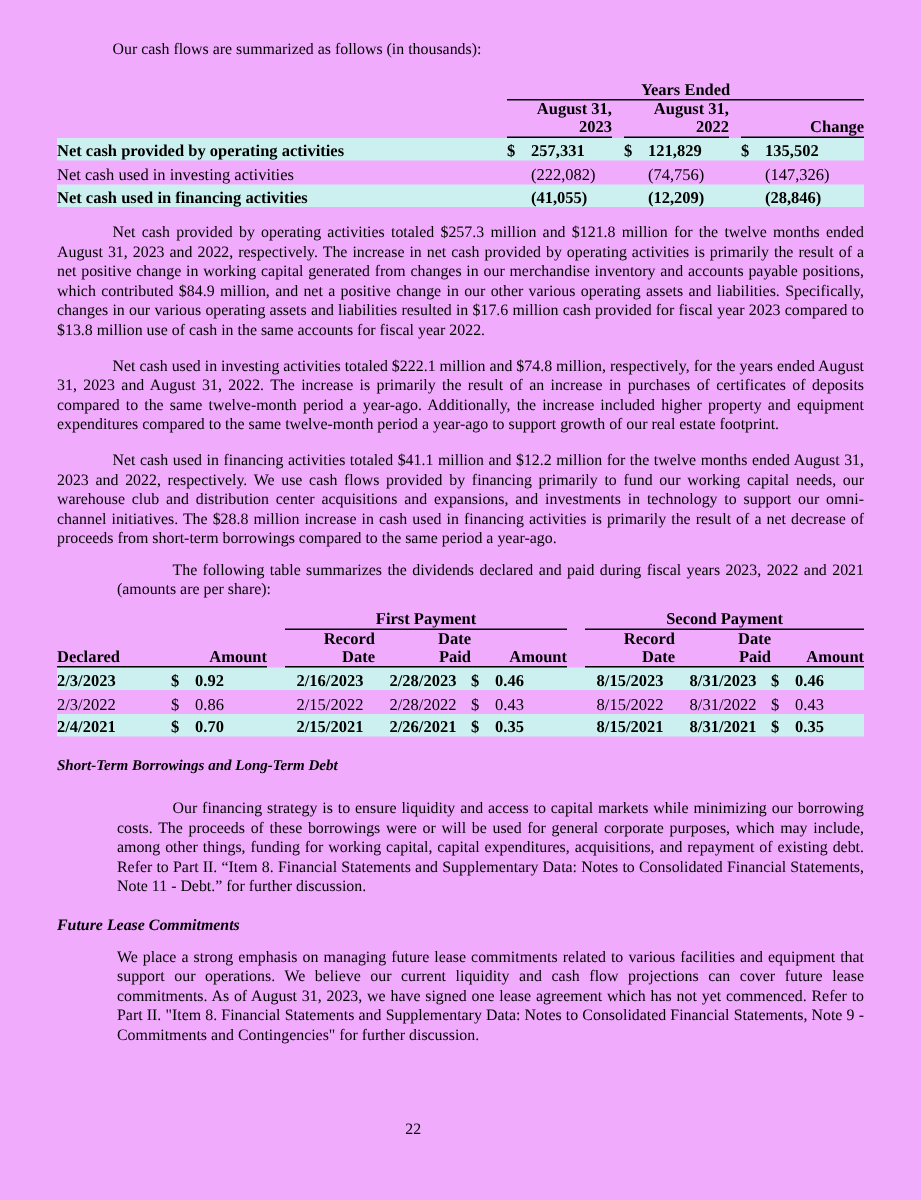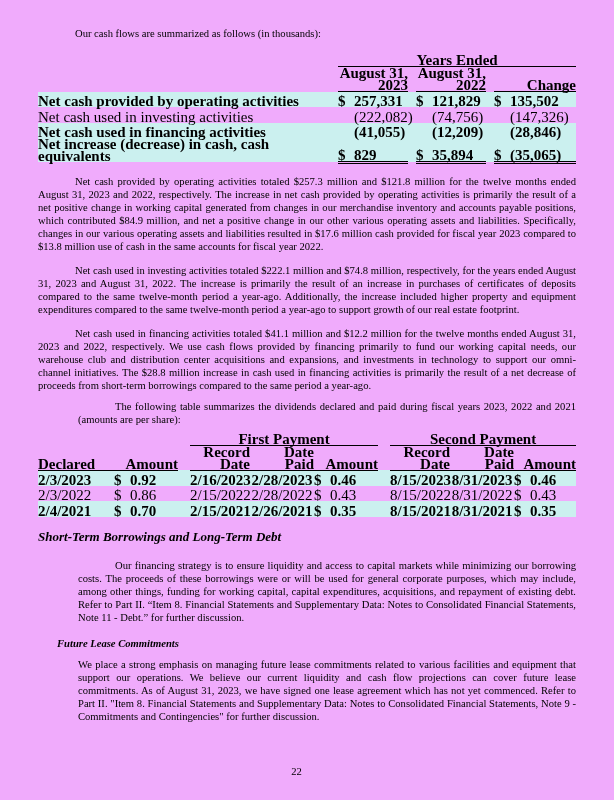--- a/index.html
+++ b/index.html
@@ -11,41 +11,41 @@
     padding: 27px 38px 0 38px; overflow: hidden;
   }
   p { margin: 0; }
   .indent { text-indent: 37px; }
   .just { text-align: justify; }
   .para { margin-top: 11px; }
   .para-sm { margin-top: 8px; margin-left: 40px; }
 
   table.fintable {
     border-collapse: collapse; table-layout: fixed; width: 538px;
-    font-size: 15px; line-height: 12px;
+    font-size: 11px; line-height: 12px;
   }
   .fintable td { padding: 0; vertical-align: bottom; }
   .grp-hdr { font-weight: bold; text-align: center; border-bottom: 1px solid #000; padding: 2px 0 1px 0; }
   .col-hdr { font-weight: bold; text-align: right; border-bottom: 1px solid #000; padding: 3px 0 2px 0; }
   .col-hdr-left { text-align: left; padding-left: 2px; }
   .nb { border: none; }
   tr.shaded td { background: #cbf0ef; font-weight: bold; }
   tr.datarow td { height: 15.5px; }
   .lbl { text-align: left; padding-left: 2px; }
   .cur { text-align: left; padding-left: 3px; }
   .val { text-align: left; padding-right: 3px; }
   .date { text-align: center; }
   .ul  { border-bottom: 1px solid #000; }
   .dul { border-bottom: 3px double #000; }
 
   .cashflow { margin-top: 14px; }
   .dividends { margin-top: 7px; }
 
   .heading { font-weight: bold; font-style: italic; margin-top: 13px; }
-  .pagenum { position: absolute; bottom: 22px; left: 0; width: 551px; text-align: center; margin-left: 21px; }
+  .pagenum { position: absolute; bottom: 40px; left: 0; width: 551px; text-align: center; }
 </style>
 </head>
 <body>
 
 <div class="page">
 
   <p class="indent">Our cash flows are summarized as follows (in thousands):</p>
 
   <table class="fintable cashflow">
     <colgroup>
@@ -106,31 +106,20 @@
         <td class="lbl">Net cash used in financing activities</td>
         <td class="cur"></td>
         <td class="val">(41,055)</td>
         <td></td>
         <td class="cur"></td>
         <td class="val">(12,209)</td>
         <td></td>
         <td class="cur"></td>
         <td class="val">(28,846)</td>
       </tr>
-      <tr class="datarow shaded">
-        <td class="lbl">Net increase (decrease) in cash, cash equivalents</td>
-        <td class="cur dul">$</td>
-        <td class="val dul">829</td>
-        <td></td>
-        <td class="cur dul">$</td>
-        <td class="val dul">35,894</td>
-        <td></td>
-        <td class="cur dul">$</td>
-        <td class="val dul">(35,065)</td>
-      </tr>
     </tbody>
   </table>
 
   <p class="para indent just">Net cash provided by operating activities totaled $257.3 million and $121.8 million for the twelve months ended August 31, 2023 and 2022, respectively. The increase in net cash provided by operating activities is primarily the result of a net positive change in working capital generated from changes in our merchandise inventory and accounts payable positions, which contributed $84.9 million, and net a positive change in our other various operating assets and liabilities. Specifically, changes in our various operating assets and liabilities resulted in $17.6 million cash provided for fiscal year 2023 compared to $13.8 million use of cash in the same accounts for fiscal year 2022.</p>
   <p class="para indent just">Net cash used in investing activities totaled $222.1 million and $74.8 million, respectively, for the years ended August 31, 2023 and August 31, 2022. The increase is primarily the result of an increase in purchases of certificates of deposits compared to the same twelve-month period a year-ago. Additionally, the increase included higher property and equipment expenditures compared to the same twelve-month period a year-ago to support growth of our real estate footprint.</p>
   <p class="para indent just">Net cash used in financing activities totaled $41.1 million and $12.2 million for the twelve months ended August 31, 2023 and 2022, respectively. We use cash flows provided by financing primarily to fund our working capital needs, our warehouse club and distribution center acquisitions and expansions, and investments in technology to support our omni-channel initiatives. The $28.8 million increase in cash used in financing activities is primarily the result of a net decrease of proceeds from short-term borrowings compared to the same period a year-ago.</p>
 
   <p class="para-sm indent just">The following table summarizes the dividends declared and paid during fiscal years 2023, 2022 and 2021 (amounts are per share):</p>
 
   <table class="fintable dividends">
@@ -221,21 +210,21 @@
         <td class="val">0.35</td>
         <td></td>
         <td class="date">8/15/2021</td>
         <td class="date">8/31/2021</td>
         <td class="cur">$</td>
         <td class="val">0.35</td>
       </tr>
     </tbody>
   </table>
 
-  <h3 class="heading" style="font-size:13px; margin-bottom:16px;">Short-Term Borrowings and Long-Term Debt</h3>
+  <h3 class="heading" style="font-size:10px; margin-bottom:16px;">Short-Term Borrowings and Long-Term Debt</h3>
   <p class="para-sm indent just">Our financing strategy is to ensure liquidity and access to capital markets while minimizing our borrowing costs. The proceeds of these borrowings were or will be used for general corporate purposes, which may include, among other things, funding for working capital, capital expenditures, acquisitions, and repayment of existing debt. Refer to Part II. “Item 8. Financial Statements and Supplementary Data: Notes to Consolidated Financial Statements, Note 11 - Debt.” for further discussion.</p>
 
-  <h3 class="heading" style="font-size:10.6px; margin-bottom:0;margin-left:19px;">Future Lease Commitments</h3>
+  <h3 class="heading" style="font-size:10.6px; margin-bottom:0;">Future Lease Commitments</h3>
   <p class="para-sm just">We place a strong emphasis on managing future lease commitments related to various facilities and equipment that support our operations. We believe our current liquidity and cash flow projections can cover future lease commitments. As of August 31, 2023, we have signed one lease agreement which has not yet commenced. Refer to Part II. "Item 8. Financial Statements and Supplementary Data: Notes to Consolidated Financial Statements, Note 9 - Commitments and Contingencies" for further discussion.</p>
 
   <div class="pagenum">22</div>
 
 </div>
 
 </body></html>

